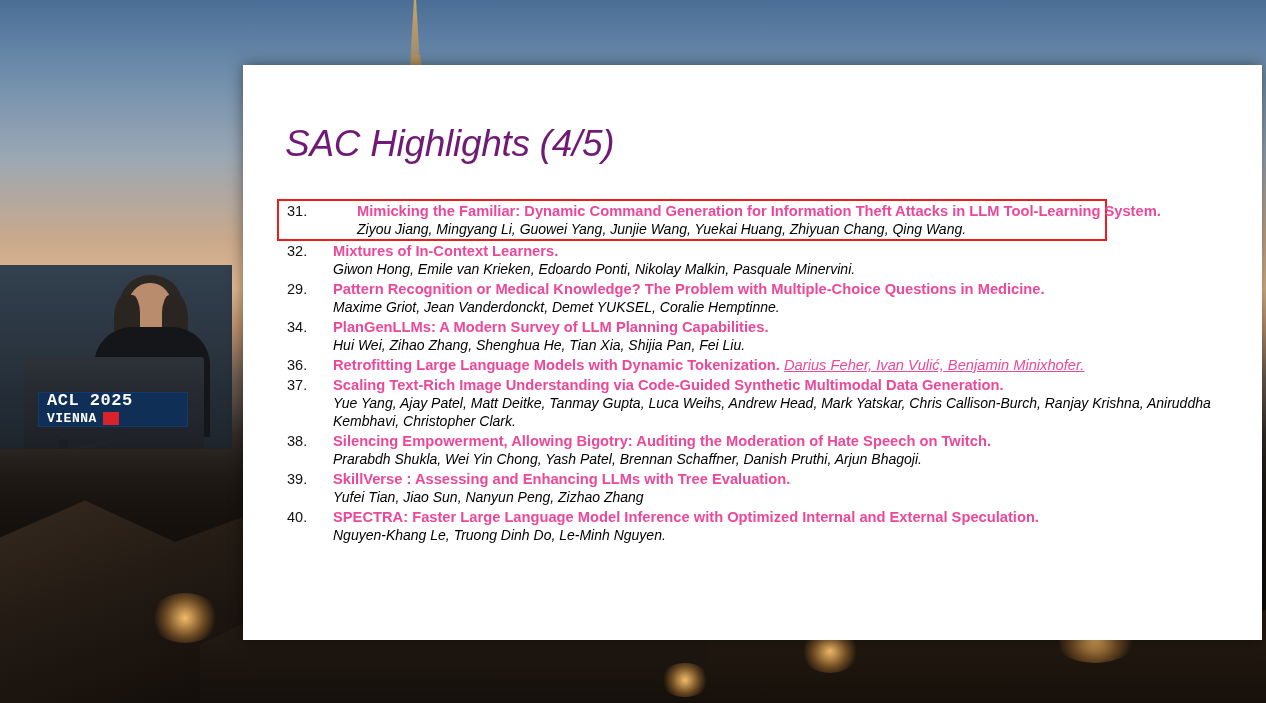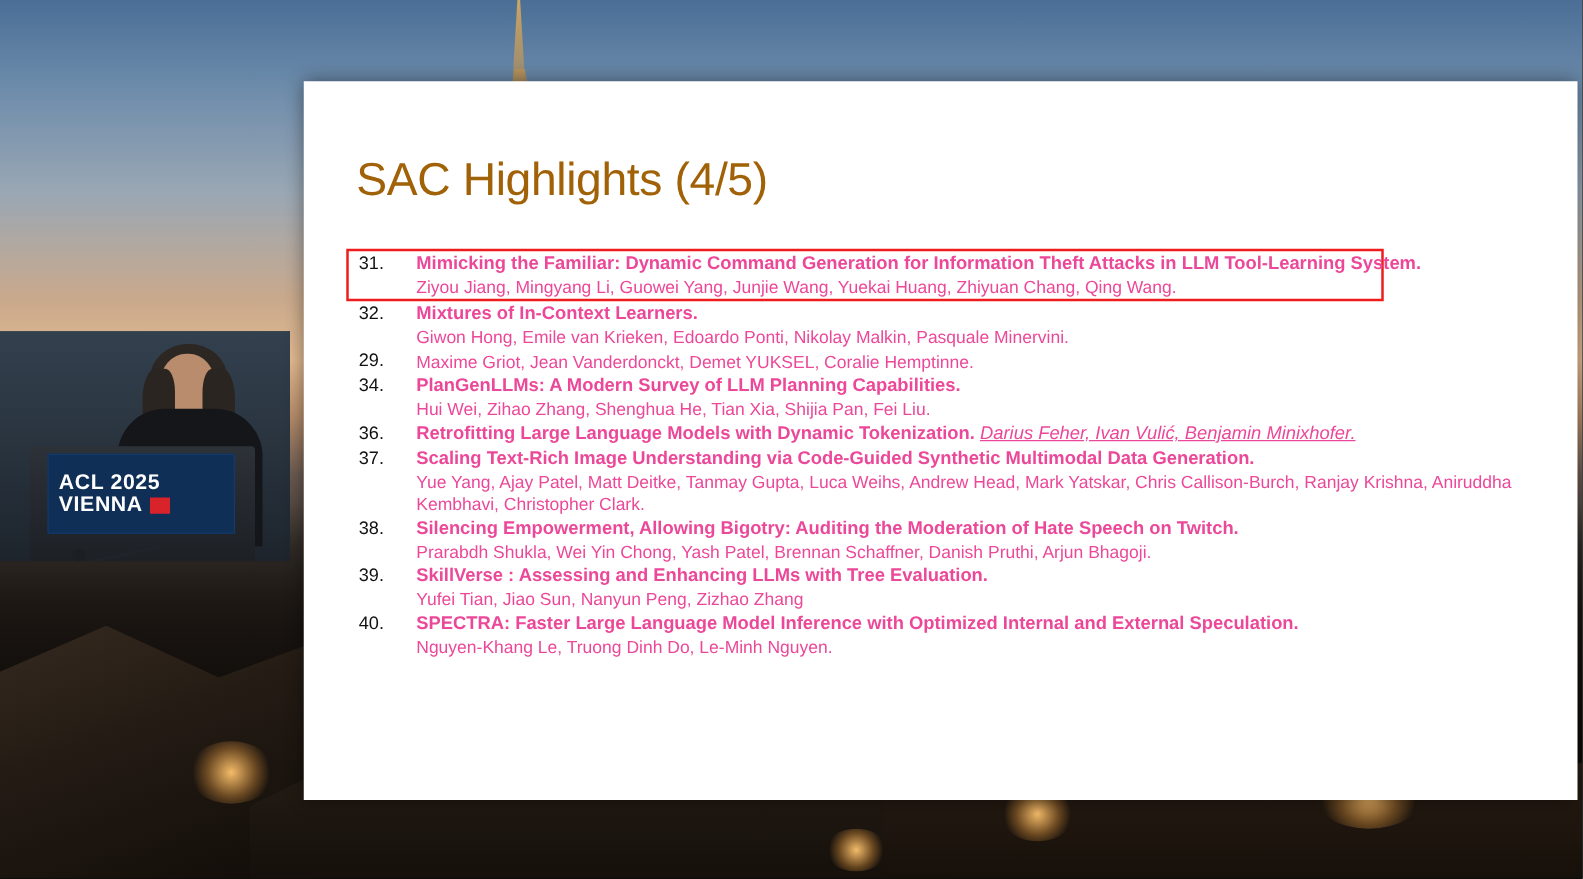--- a/index.html
+++ b/index.html
@@ -147,39 +147,40 @@
   .pip-podium {
     position: absolute;
     left: 24px; bottom: 0;
     width: 180px; height: 92px;
     background: linear-gradient(to bottom, #2d3138 0%, #1d2025 100%);
     border-radius: 3px;
   }
   .pip-sign {
     position: absolute;
     left: 38px; bottom: 22px;
-    width: 150px; height: 64px;
+    width: 150px; height: 35px;
     background: #0f2f56;
     border: 1px solid #123a6b;
     display: flex;
     flex-direction: column;
     justify-content: center;
     padding-left: 8px;
     box-sizing: border-box;
+    font-family: Liberation Mono, monospace;
   }
   .pip-sign .line1 {
     color: #fff;
     font-size: 17px;
     font-weight: bold;
     letter-spacing: 0.5px;
     line-height: 18px;
   }
   .pip-sign .line2 {
     color: #fff;
-    font-size: 17px;
+    font-size: 13px;
     font-weight: bold;
     letter-spacing: 0.5px;
     line-height: 18px;
     display: flex;
     align-items: center;
     gap: 6px;
   }
   .pip-sign .redmark {
     display: inline-block;
     width: 16px; height: 13px;
@@ -209,22 +210,23 @@
     width: 1019px;
     height: 575px;
     background: #ffffff;
     box-shadow: 0 0 14px rgba(0,0,0,0.45);
   }
   .slide-title {
     position: absolute;
     left: 42px;
     top: 58px;
     font-size: 37px;
-    color: #a16207;
+    color: #701a75;
     letter-spacing: -0.3px;
+    font-style: italic;
   }
 
   .list {
     position: absolute;
     left: 44px;
     top: 137px;
     right: 30px;
   }
   .entry {
     display: flex;
@@ -242,42 +244,43 @@
     flex: 1;
   }
   .entry .title {
     font-size: 14.7px;
     font-weight: bold;
     color: #ec4899;
     line-height: 18px;
   }
   .entry .authors {
     font-size: 14px;
-    color: #ec4899;
+    font-style: italic;
+    color: #000000;
     line-height: 18px;
   }
   .entry .title .inline-authors {
     font-weight: normal;
     font-style: italic;
     text-decoration: underline;
   }
 
   
   .highlight-box {
     position: absolute;
     left: 34px;
     top: 134px;
     width: 830px;
     height: 42px;
     border: 2.5px solid #ee1c1c;
     box-sizing: border-box;
     pointer-events: none;
   }
 
-  .entry-0 { margin-bottom: 4px; }
+  .entry-0 { margin-bottom: 4px; gap: 24px; }
 </style>
 </head>
 <body>
 
 <div id="stage">
 
   <div class="bg">
     <div class="spire"></div>
     <div class="spire2"></div>
     <div class="bg-foreground"></div>
@@ -329,20 +332,21 @@
         <div class="num">32.</div>
         <div class="body">
           <div class="title">Mixtures of In-Context Learners.</div>
           <div class="authors">Giwon Hong, Emile van Krieken, Edoardo Ponti, Nikolay Malkin, Pasquale Minervini.</div>
         </div>
       </div>
 
       <div class="entry">
         <div class="num">29.</div>
         <div class="body">
+          <div class="title">Pattern Recognition or Medical Knowledge? The Problem with Multiple-Choice Questions in Medicine.</div>
           <div class="authors">Maxime Griot, Jean Vanderdonckt, Demet YUKSEL, Coralie Hemptinne.</div>
         </div>
       </div>
 
       <div class="entry">
         <div class="num">34.</div>
         <div class="body">
           <div class="title">PlanGenLLMs: A Modern Survey of LLM Planning Capabilities.</div>
           <div class="authors">Hui Wei, Zihao Zhang, Shenghua He, Tian Xia, Shijia Pan, Fei Liu.</div>
         </div>

